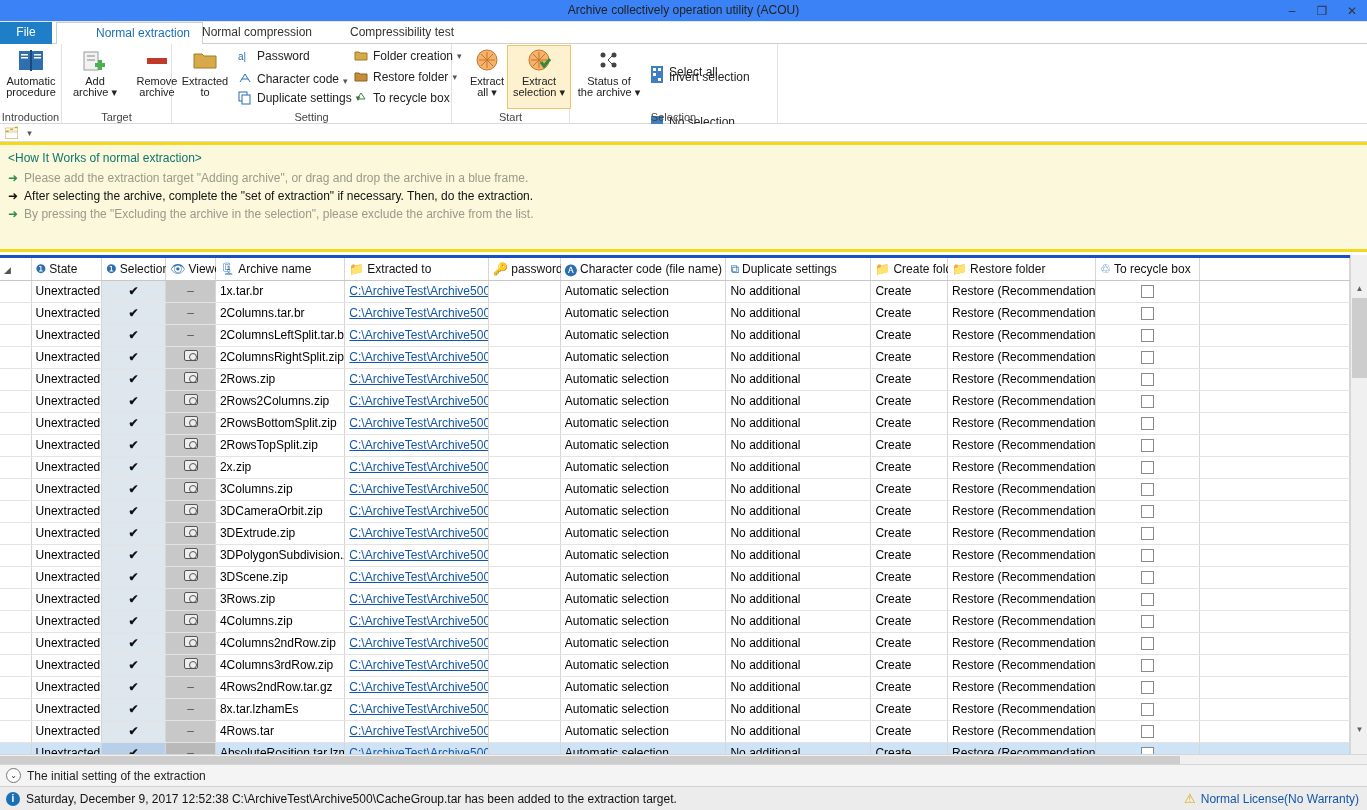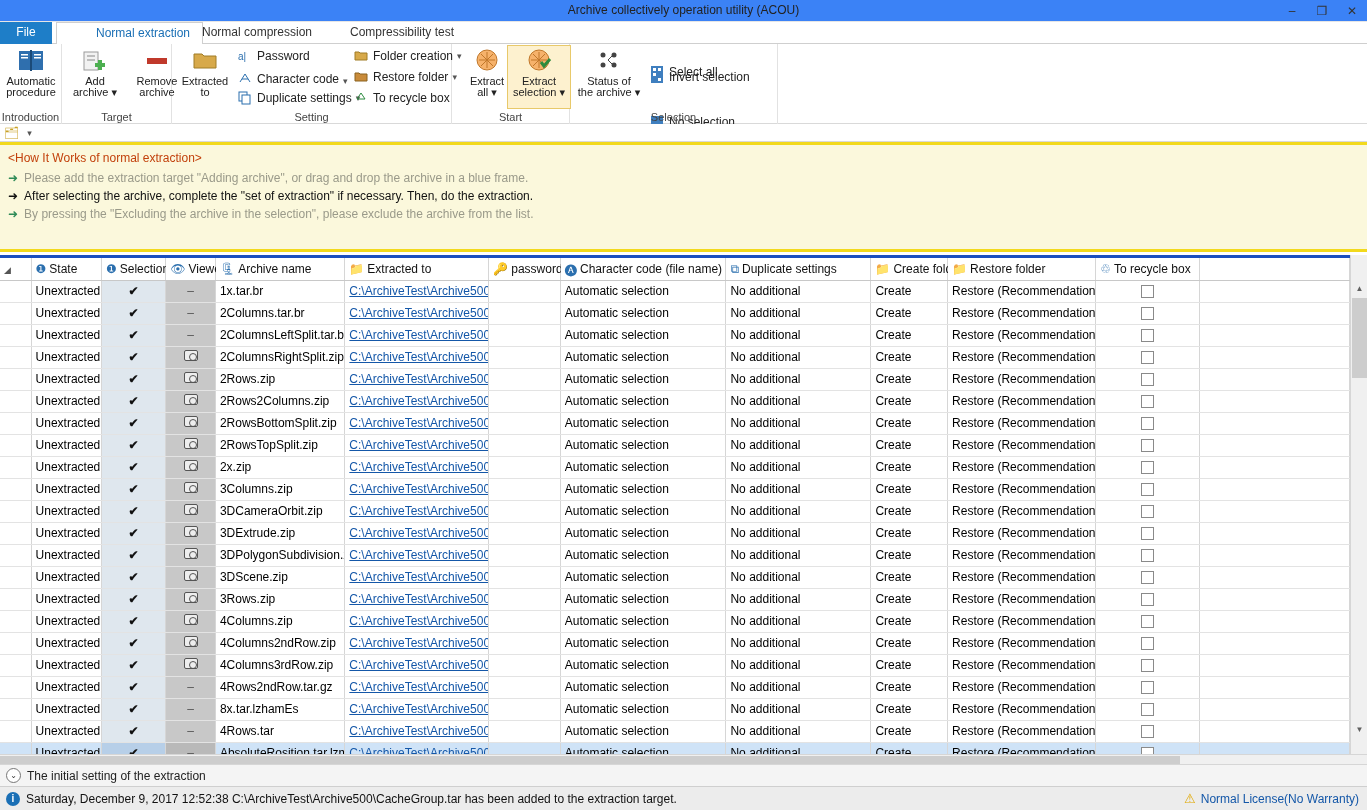--- a/index.html
+++ b/index.html
@@ -92,21 +92,21 @@
   }
 
   
   .helppanel {
     position: absolute; top: 142px; left: 0; width: 1367px; height: 110px;
     background: #fbf8dc;
     border-top: 3px solid #f2d91c;
     border-bottom: 3px solid #f2d91c;
     padding: 6px 8px;
   }
-  .helppanel .h-title { font-size: 12px; color: #c2410c; margin-bottom: 6px; }
+  .helppanel .h-title { font-size: 12px; color: #0f766e; margin-bottom: 6px; }
   .helppanel .h-line { font-size: 12px; margin-bottom: 4px; display: flex; align-items: flex-start; }
   .helppanel .h-line .arw { color: #2e8b57; margin-right: 6px; font-size: 12px; }
   .helppanel .h-line.dim { color: #9a9a8a; }
   .helppanel .h-line.strong { color: #111; }
   .helppanel .h-line.strong .arw { color: #111; }
 
   
   .gridwrap {
     position: absolute; top: 255px; left: 0; width: 1367px; height: 505px;
     border-top: 3px solid #1b4fbf;

